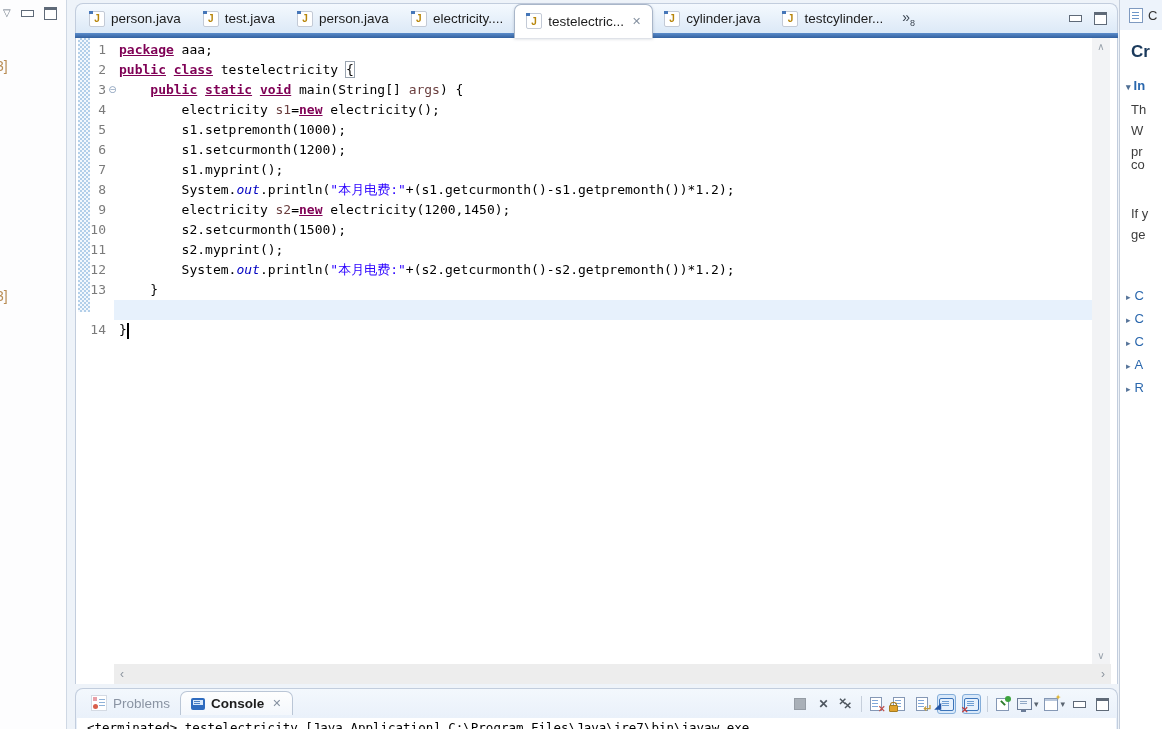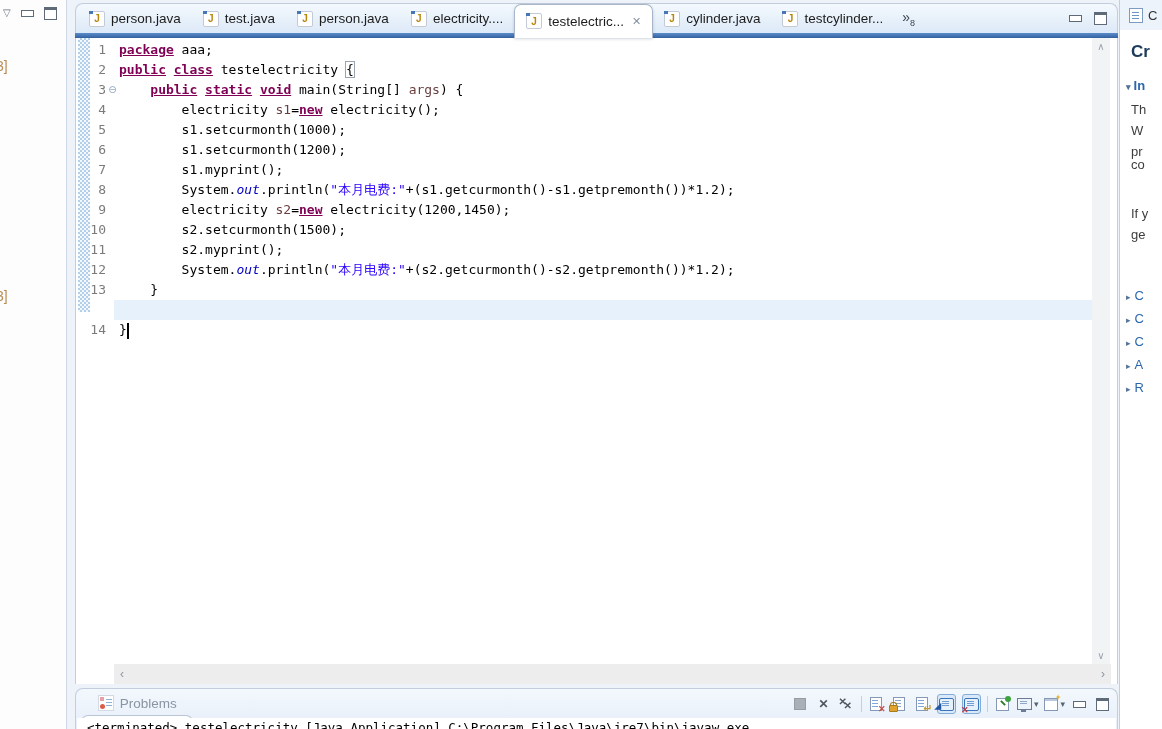--- a/index.html
+++ b/index.html
@@ -67,21 +67,21 @@
   .rp-title{position:absolute;left:11px;top:42px;font-size:17px;font-weight:bold;color:#1b3a5c;white-space:nowrap;}
   .rp-sec{position:absolute;left:6px;top:78px;font-size:13px;color:#2a67ad;font-weight:bold;white-space:nowrap;}
   .rp-sec .tri{color:#4f6f94;font-size:9px;margin-right:3px;}
   .rp-pline{position:absolute;left:11px;font-size:13px;color:#3d3d3d;white-space:nowrap;}
   .rp-link{position:absolute;left:6px;font-size:13px;color:#2a67ad;white-space:nowrap;}
   .rp-link .tri{color:#56749a;font-size:9px;margin-right:4px;}
 
   
   .console-group{position:absolute;left:75px;top:688px;width:1043px;height:41px;
     background:linear-gradient(#f3f8fd,#e6eef9);border:1px solid #c2cddd;border-bottom:none;border-radius:8px 8px 0 0;box-sizing:border-box;}
-  .ctabs{position:absolute;left:5px;top:2px;display:flex;align-items:center;height:27px;flex-direction:column;}
+  .ctabs{position:absolute;left:5px;top:2px;display:flex;align-items:flex-start;height:27px;}
   .ctab{display:flex;align-items:center;gap:6px;padding:4px 10px;font-size:13.5px;color:#8a94a3;white-space:nowrap;}
   .ctab.active{background:linear-gradient(#fefefe,#f3f7fc);border:1px solid #bac6d6;border-bottom:none;border-radius:7px 7px 0 0;color:#1c1c1c;font-weight:bold;}
   .ctab .close{font-size:11px;color:#8591a1;margin-left:2px;font-weight:normal;}
   .ic-problems{width:14px;height:14px;background:#fff;border:1px solid #d4dae3;position:relative;flex:0 0 auto;}
   .ic-problems::before{content:"";position:absolute;left:1px;top:1px;width:4px;height:4px;background:#e8a0a8;}
   .ic-problems::after{content:"";position:absolute;left:1px;bottom:1px;width:5px;height:5px;border-radius:50%;background:#d95f4b;}
   .ic-problems i{position:absolute;right:1px;top:3px;width:6px;height:1px;background:#8fb2d9;box-shadow:0 3px 0 #8fb2d9,0 6px 0 #8fb2d9;}
   .ic-console{width:14px;height:12px;background:#2e6bbf;border-radius:2px;position:relative;flex:0 0 auto;}
   .ic-console::before{content:"";position:absolute;left:2px;top:2px;width:10px;height:5px;background:#d8e8fb;}
   .ic-console::after{content:"";position:absolute;left:3px;top:3px;width:6px;height:1px;background:#4a7fc4;box-shadow:0 2px 0 #4a7fc4;}
@@ -192,21 +192,21 @@
           <span class="codeseg"><span class="tk-p">    </span><span class="tk-k">public</span><span class="tk-p"> </span><span class="tk-k">static</span><span class="tk-p"> </span><span class="tk-k">void</span><span class="tk-p"> main(String[] </span><span class="tk-v">args</span><span class="tk-p">) {</span></span>
         </div>
         <div class="cline" style="top: 62px;">
           <span class="lnum">4</span>
           <span class="fold"></span>
           <span class="codeseg"><span class="tk-p">        electricity </span><span class="tk-v">s1</span><span class="tk-p">=</span><span class="tk-k">new</span><span class="tk-p"> electricity();</span></span>
         </div>
         <div class="cline" style="top: 82px;">
           <span class="lnum">5</span>
           <span class="fold"></span>
-          <span class="codeseg"><span class="tk-p">        s1.setcurmonth(1000);</span></span>
+          <span class="codeseg"><span class="tk-p">        s1.setpremonth(1000);</span></span>
         </div>
         <div class="cline" style="top: 102px;">
           <span class="lnum">6</span>
           <span class="fold"></span>
           <span class="codeseg"><span class="tk-p">        s1.setcurmonth(1200);</span></span>
         </div>
         <div class="cline" style="top: 122px;">
           <span class="lnum">7</span>
           <span class="fold"></span>
           <span class="codeseg"><span class="tk-p">        s1.myprint();</span></span>

